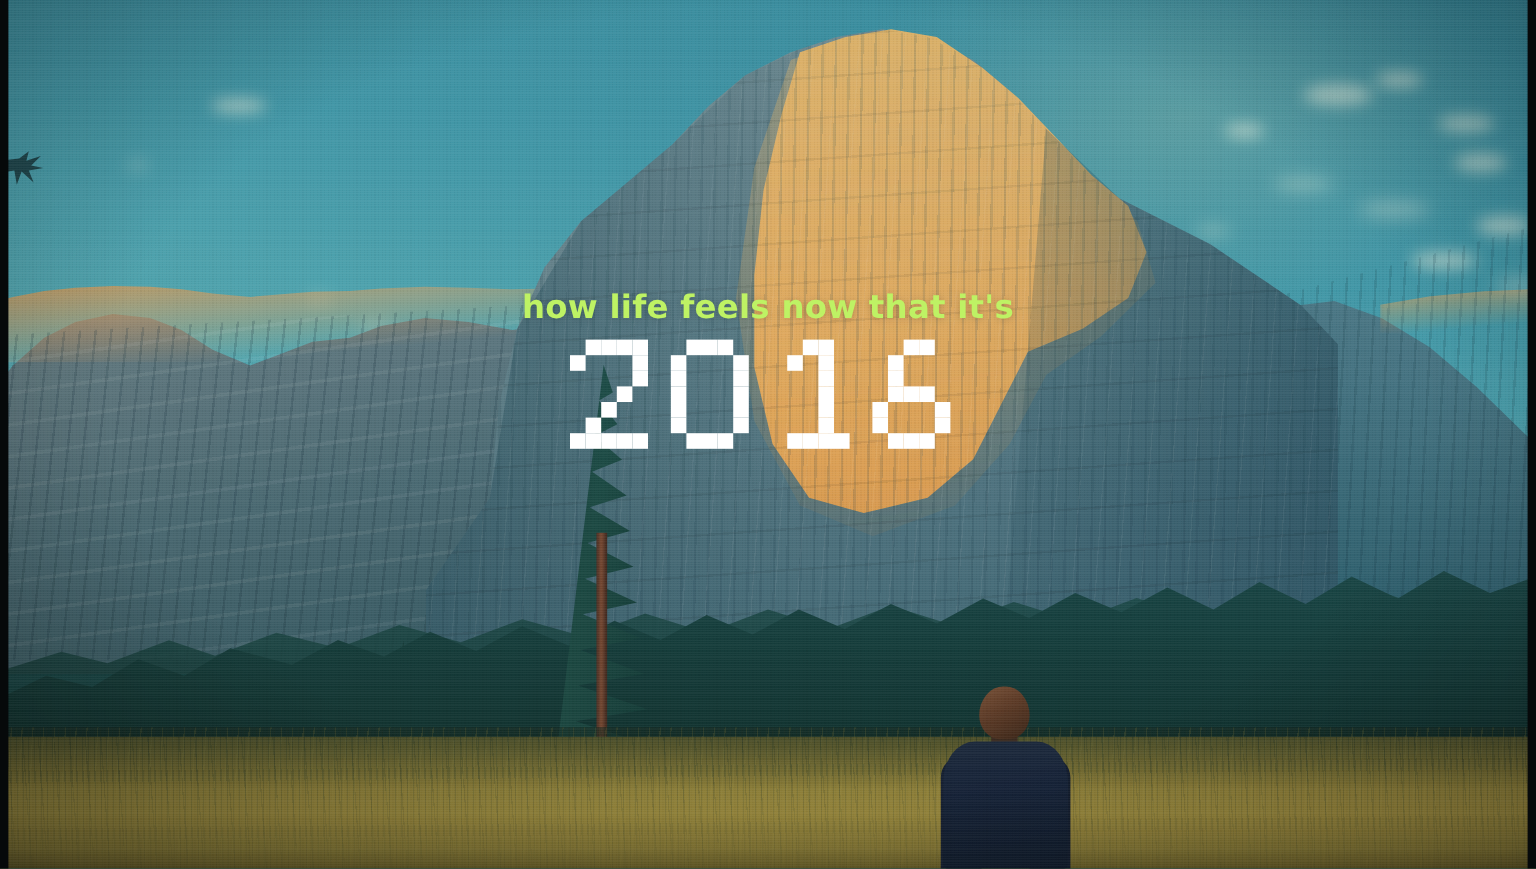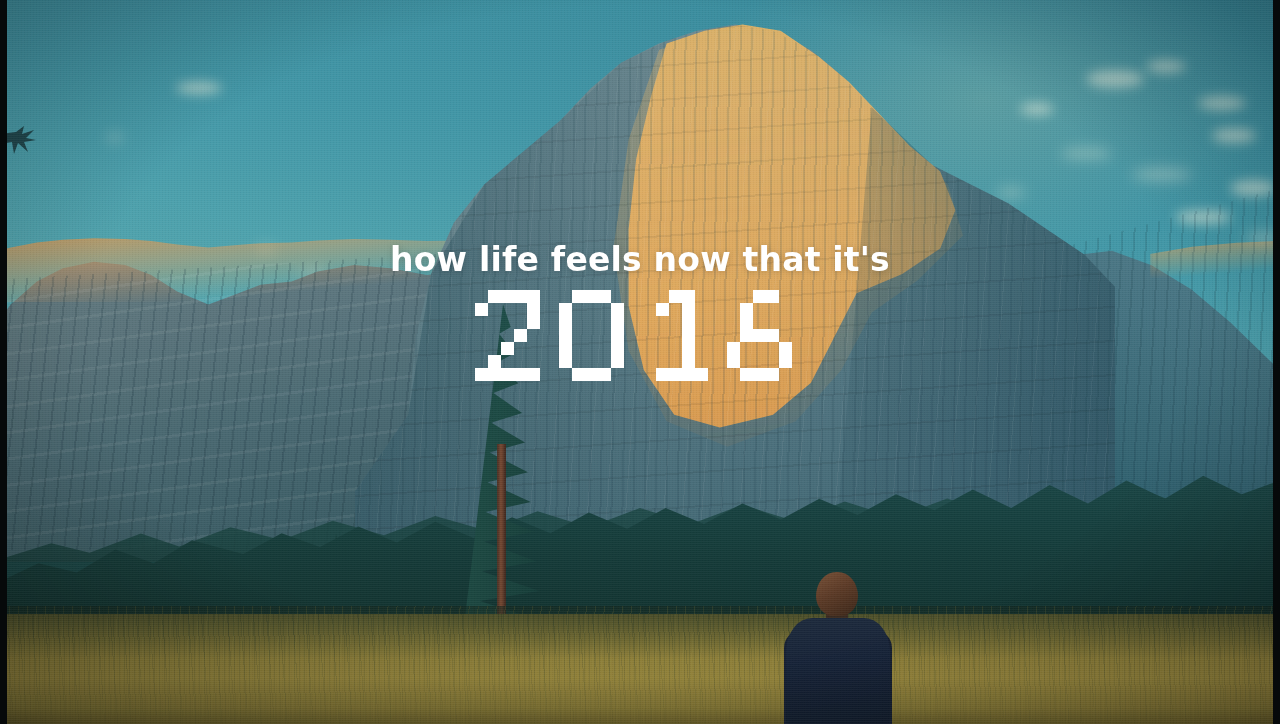--- a/index.html
+++ b/index.html
@@ -278,23 +278,23 @@
   .pillar.right { right:0; }
 
   
   .overlay {
     position:absolute; left:0; top:243px; width:1280px;
     text-align:center; pointer-events:none;
   }
   .subtitle {
     font-family: "DejaVu Sans", sans-serif;
     font-weight: 700;
-    font-size: 33px;
+    font-size: 27px;
     letter-spacing: .2px;
-    color:#ffffff;
+    color:#bef264;
     line-height: 1.05;
     text-shadow: 0 1px 6px rgba(0,0,0,.18);
     white-space: nowrap;
   }
   .year {
     margin-top: 12px;
     display:flex;
     justify-content:center;
     align-items:flex-start;
     gap: 6px;

